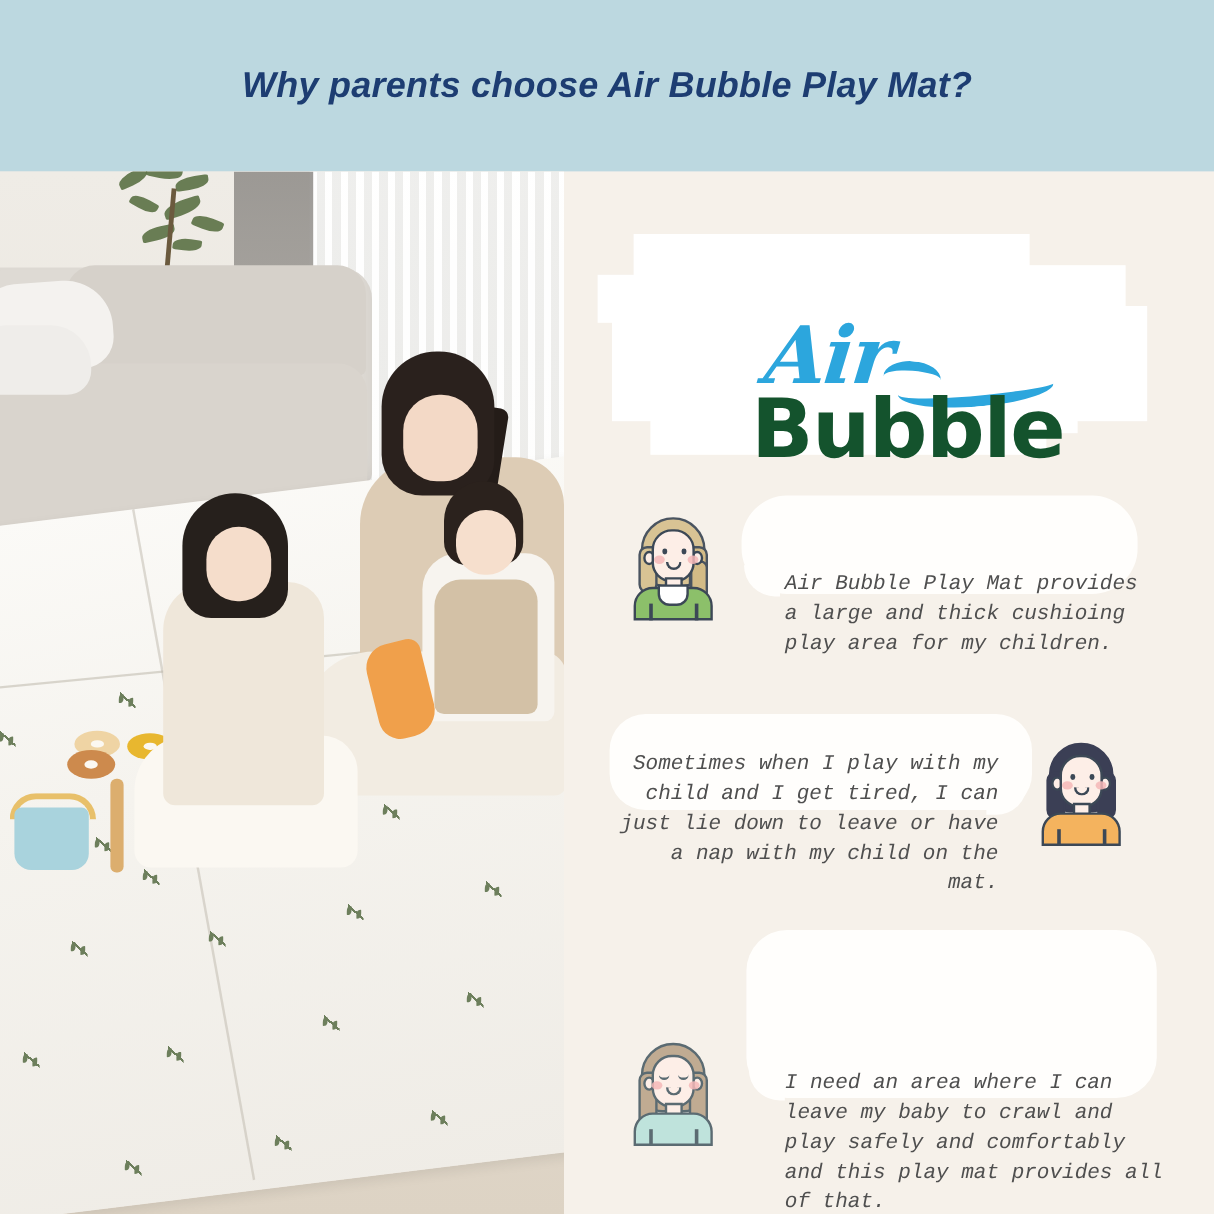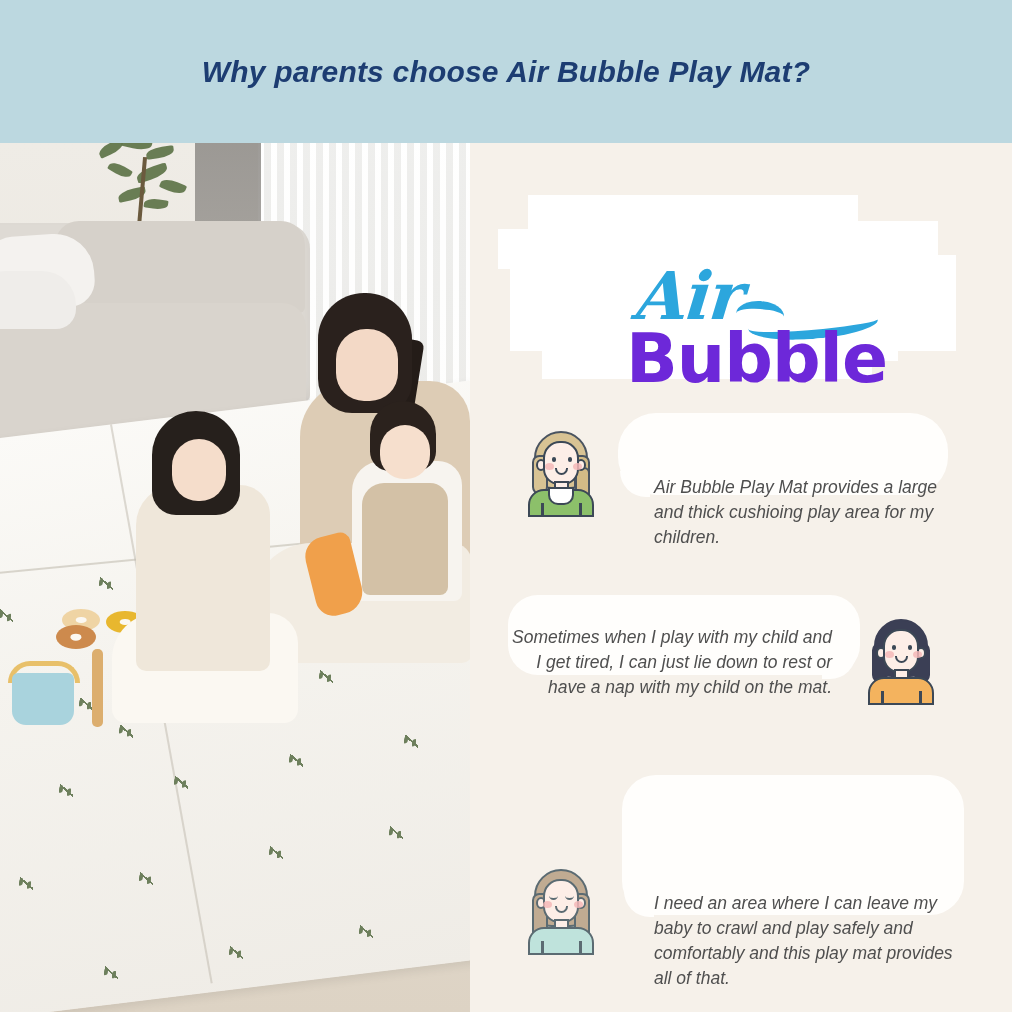--- a/index.html
+++ b/index.html
@@ -151,33 +151,34 @@
   }
   .logo-swoosh2 {
     position:absolute; left:118px; top:44px; width:48px; height:28px;
     border-top:8px solid #2ca6dd;
     border-radius:70% 70% 0 0;
     transform:rotate(4deg);
   }
   .logo-bubble {
     position:absolute; left:8px; top:62px;
     font-family:"DejaVu Sans", sans-serif;
-    font-weight:bold; font-size:68px; color:#6d28d9;
+    font-weight:bold; font-size:68px; color:#14532d;
     letter-spacing:-1px;
   }
 
   
   .testi { position:absolute; }
   .bubble {
     position:absolute; background:#fffefc; border-radius:36px;
   }
   .quote {
     position:absolute;
     font-style:italic; font-size:17.5px; line-height:1.42;
     color:#4f4f4f;
+    font-family:Liberation Mono, monospace;
   }
   .avatar { position:absolute; width:66px; height:86px; }
   .av-hair  { position:absolute; left:6px;  top:2px;  width:54px; height:58px; border:2.5px solid #3c4856; border-radius:27px 27px 18px 18px; }
   .av-hair-l{ position:absolute; left:4px;  top:26px; width:16px; height:40px; border:2.5px solid #3c4856; border-radius:9px 6px 10px 10px; }
   .av-hair-r{ position:absolute; left:46px; top:26px; width:16px; height:40px; border:2.5px solid #3c4856; border-radius:6px 9px 10px 10px; }
   .av-face  { position:absolute; left:15px; top:12px; width:36px; height:44px; background:#fdeee7; border:2.5px solid #3c4856; border-radius:17px 17px 16px 16px; }
   .av-ear-l { position:absolute; left:8px;  top:30px; width:10px; height:12px; background:#fdeee7; border:2.5px solid #3c4856; border-radius:50%; }
   .av-ear-r { position:absolute; left:48px; top:30px; width:10px; height:12px; background:#fdeee7; border:2.5px solid #3c4856; border-radius:50%; }
   .av-eye   { position:absolute; width:4px; height:5px; background:#3c4856; border-radius:2px; top:28px; }
   .av-eye-closed { position:absolute; width:9px; height:5px; border-bottom:2.5px solid #3c4856; border-radius:0 0 9px 9px; top:28px; }
@@ -342,21 +343,21 @@
         <div class="av-eye" style="left:24px;"></div>
         <div class="av-eye" style="left:40px;"></div>
         <div class="av-cheek" style="left:17px;"></div>
         <div class="av-cheek" style="left:45px;"></div>
         <div class="av-mouth"></div>
         <div class="av-neck"></div>
         <div class="av-body" style="background:#f4b35e;"></div>
         <div class="av-arm-l"></div>
           <div class="av-arm-r"></div>
       </div>
-      <div class="quote" style="left:40px; top:30px; width:322px; text-align:right;">Sometimes when I play with my child and I get tired, I can just lie down to rest or have a nap with my child on the mat.</div>
+      <div class="quote" style="left:40px; top:30px; width:322px; text-align:right;">Sometimes when I play with my child and I get tired, I can just lie down to leave or have a nap with my child on the mat.</div>
     </div>
 
     <div class="testi" style="left:0; top:632px; width:542px; height:180px;">
       <div class="bubble" style="left:152px; top:0px; width:342px; height:140px; border-radius:34px;"></div>
       <div style="position:absolute;left:154px;top:116px;width:30px;height:26px;background:#fffefc;border-radius:0 0 0 26px;"></div>
       <div class="avatar" style="left:58px; top:92px;">
         <div class="av-hair" style="border-color:#5b6b72; background:#c0ab92;"></div>
         <div class="av-hair-l" style="border-color:#5b6b72; background:#c0ab92; height:50px;"></div>
         <div class="av-hair-r" style="border-color:#5b6b72; background:#c0ab92; height:50px;"></div>
         <div class="av-ear-l" style="border-color:#5b6b72;"></div>

